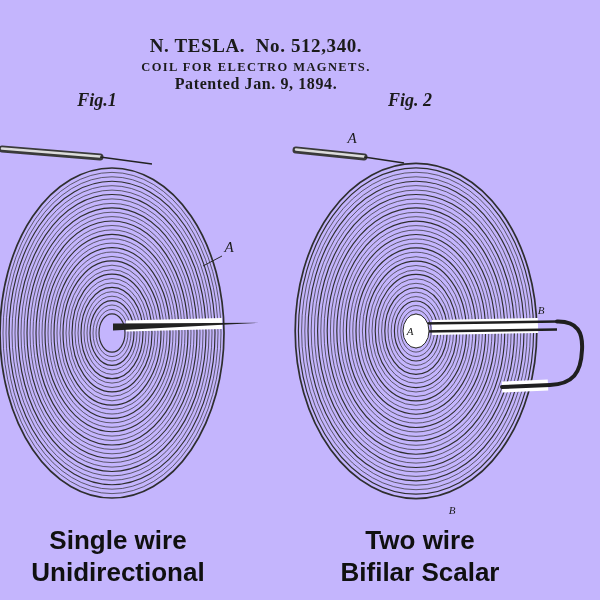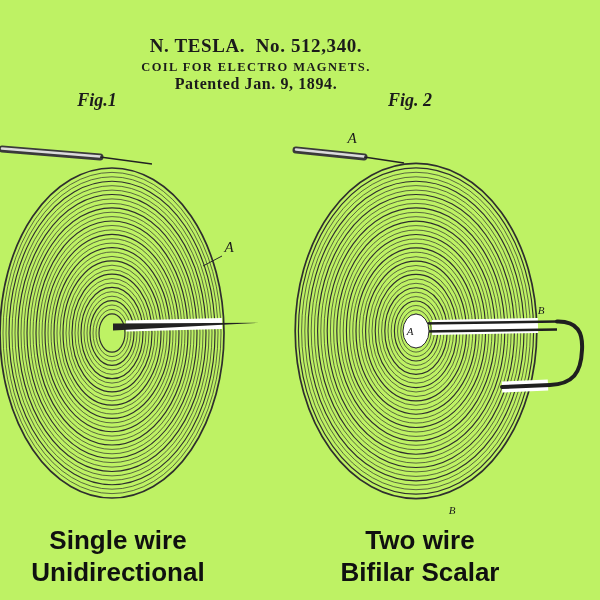--- a/index.html
+++ b/index.html
@@ -1,16 +1,16 @@
 <!DOCTYPE html>
 <html><head>
 <meta charset="utf-8">
 <style>
   html,body{margin:0;padding:0;background:#ffffff;}
-  .page{width:600px;height:600px;background:#bef264;position:relative;overflow:hidden;}
+  .page{width:600px;height:600px;background:#c4b5fd;position:relative;overflow:hidden;}
   svg{display:block;}
 
   .patent-title{font-family:"Liberation Serif",serif;font-weight:bold;font-size:19px;letter-spacing:.6px;fill:#1b1b1b;}
   .patent-sub{font-family:"Liberation Serif",serif;font-weight:bold;font-size:12.5px;letter-spacing:1.4px;fill:#1b1b1b;}
   .patent-date{font-family:"Liberation Serif",serif;font-weight:bold;font-size:16px;letter-spacing:.6px;fill:#1b1b1b;}
 
   .fig-label{font-family:"Liberation Serif",serif;font-style:italic;font-weight:bold;font-size:18px;fill:#1b1b1b;}
   .terminal{font-family:"Liberation Serif",serif;font-style:italic;font-size:15px;fill:#1b1b1b;}
   .terminal-sm{font-family:"Liberation Serif",serif;font-style:italic;font-size:11px;fill:#1b1b1b;}
   .caption{font-family:"Liberation Sans",sans-serif;font-weight:bold;font-size:26px;fill:#101010;}

